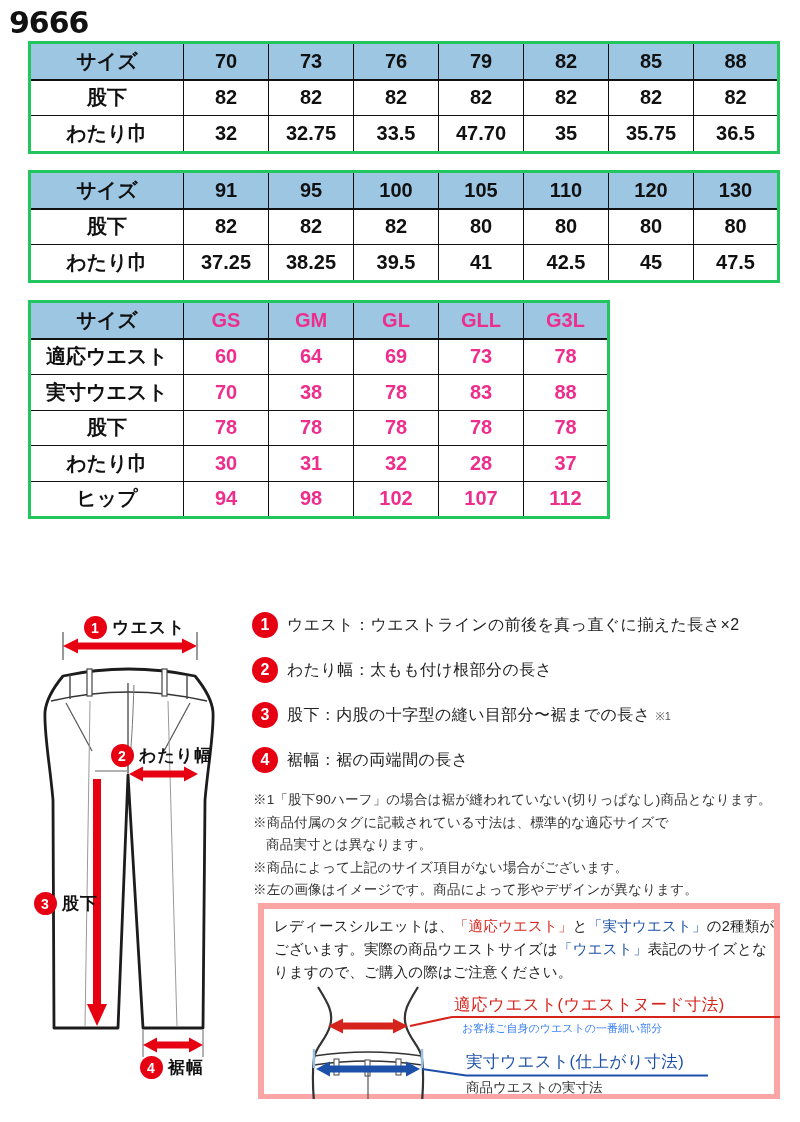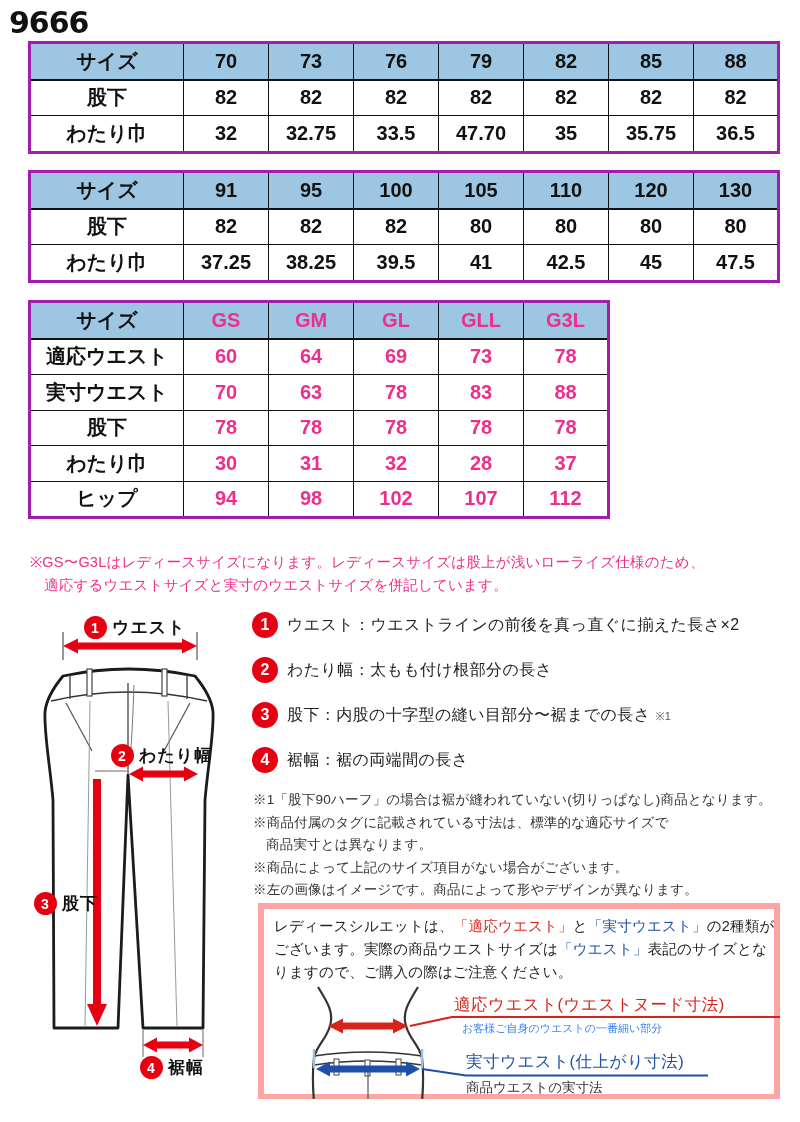--- a/index.html
+++ b/index.html
@@ -3,21 +3,21 @@
 <meta charset="utf-8">
 <style>
   html,body{margin:0;padding:0;background:#fff;}
   .page{position:relative;width:800px;height:1099px;background:#fff;overflow:hidden;
         font-family:"Liberation Sans",sans-serif;color:#111;}
   .title{position:absolute;left:9px;top:5px;font-size:30px;font-weight:800;
          font-family:"DejaVu Sans",sans-serif;letter-spacing:-1px;}
 
   
   .sz-table{position:absolute;left:28px;border-collapse:collapse;table-layout:fixed;
-            border:3px solid #a21caf;background:#fff;}
+            border:3px solid #22c55e;background:#fff;}
   .sz-table th,.sz-table td{border:1.5px solid #111;height:34.5px;text-align:center;
             vertical-align:middle;font-size:20px;font-weight:700;padding:0;}
   .sz-table thead th{background:#9dc6e3;border-bottom:2.5px solid #111;}
   .c-lbl{width:154px;} .c-d{width:85px;}
   .pk{color:#ee2e8c;}
   .t1{top:41px;} .t2{top:170px;} .t3{top:300px;}
 
   .ladies-note{position:absolute;left:30px;top:551px;color:#ee2e8c;font-size:14.5px;
                line-height:23px;font-weight:500;letter-spacing:0.2px;}
   .ladies-note .l2{padding-left:14px;}
@@ -182,21 +182,21 @@
         <td>適応ウエスト</td>
         <td class="pk">60</td>
         <td class="pk">64</td>
         <td class="pk">69</td>
         <td class="pk">73</td>
         <td class="pk">78</td>
       </tr>
       <tr>
         <td>実寸ウエスト</td>
         <td class="pk">70</td>
-        <td class="pk">63</td>
+        <td class="pk">38</td>
         <td class="pk">78</td>
         <td class="pk">83</td>
         <td class="pk">88</td>
       </tr>
       <tr>
         <td>股下</td>
         <td class="pk">78</td>
         <td class="pk">78</td>
         <td class="pk">78</td>
         <td class="pk">78</td>
@@ -214,24 +214,20 @@
         <td>ヒップ</td>
         <td class="pk">94</td>
         <td class="pk">98</td>
         <td class="pk">102</td>
         <td class="pk">107</td>
         <td class="pk">112</td>
       </tr>
     </tbody>
   </table>
 
-  <div class="ladies-note">
-    <div class="l1">※GS〜G3Lはレディースサイズになります。レディースサイズは股上が浅いローライズ仕様のため、</div>
-    <div class="l2">適応するウエストサイズと実寸のウエストサイズを併記しています。</div>
-  </div>
 
   <svg class="pants-svg" width="220" height="470" viewBox="0 0 220 470">
 
     <line x1="33" y1="19" x2="33" y2="47" stroke="#999" stroke-width="2"></line>
     <line x1="167" y1="19" x2="167" y2="47" stroke="#999" stroke-width="2"></line>
     <line x1="46" y1="33" x2="154" y2="33" stroke="#e60012" stroke-width="7"></line>
     <polygon points="33,33 48,25.5 48,40.5" fill="#e60012"></polygon>
     <polygon points="167,33 152,25.5 152,40.5" fill="#e60012"></polygon>
 
     <path d="M33,63 C24,74 16,87 15,99 C14,121 20,152 23,187 L24,415 L88,415 L98,162 L113,415 L173,415 L175,187 C178,152 184,121 183,99 C182,87 174,74 165,63 Q98,49 33,63 Z" fill="#fff" stroke="#1c1c1c" stroke-width="2.8" stroke-linejoin="round"></path>

